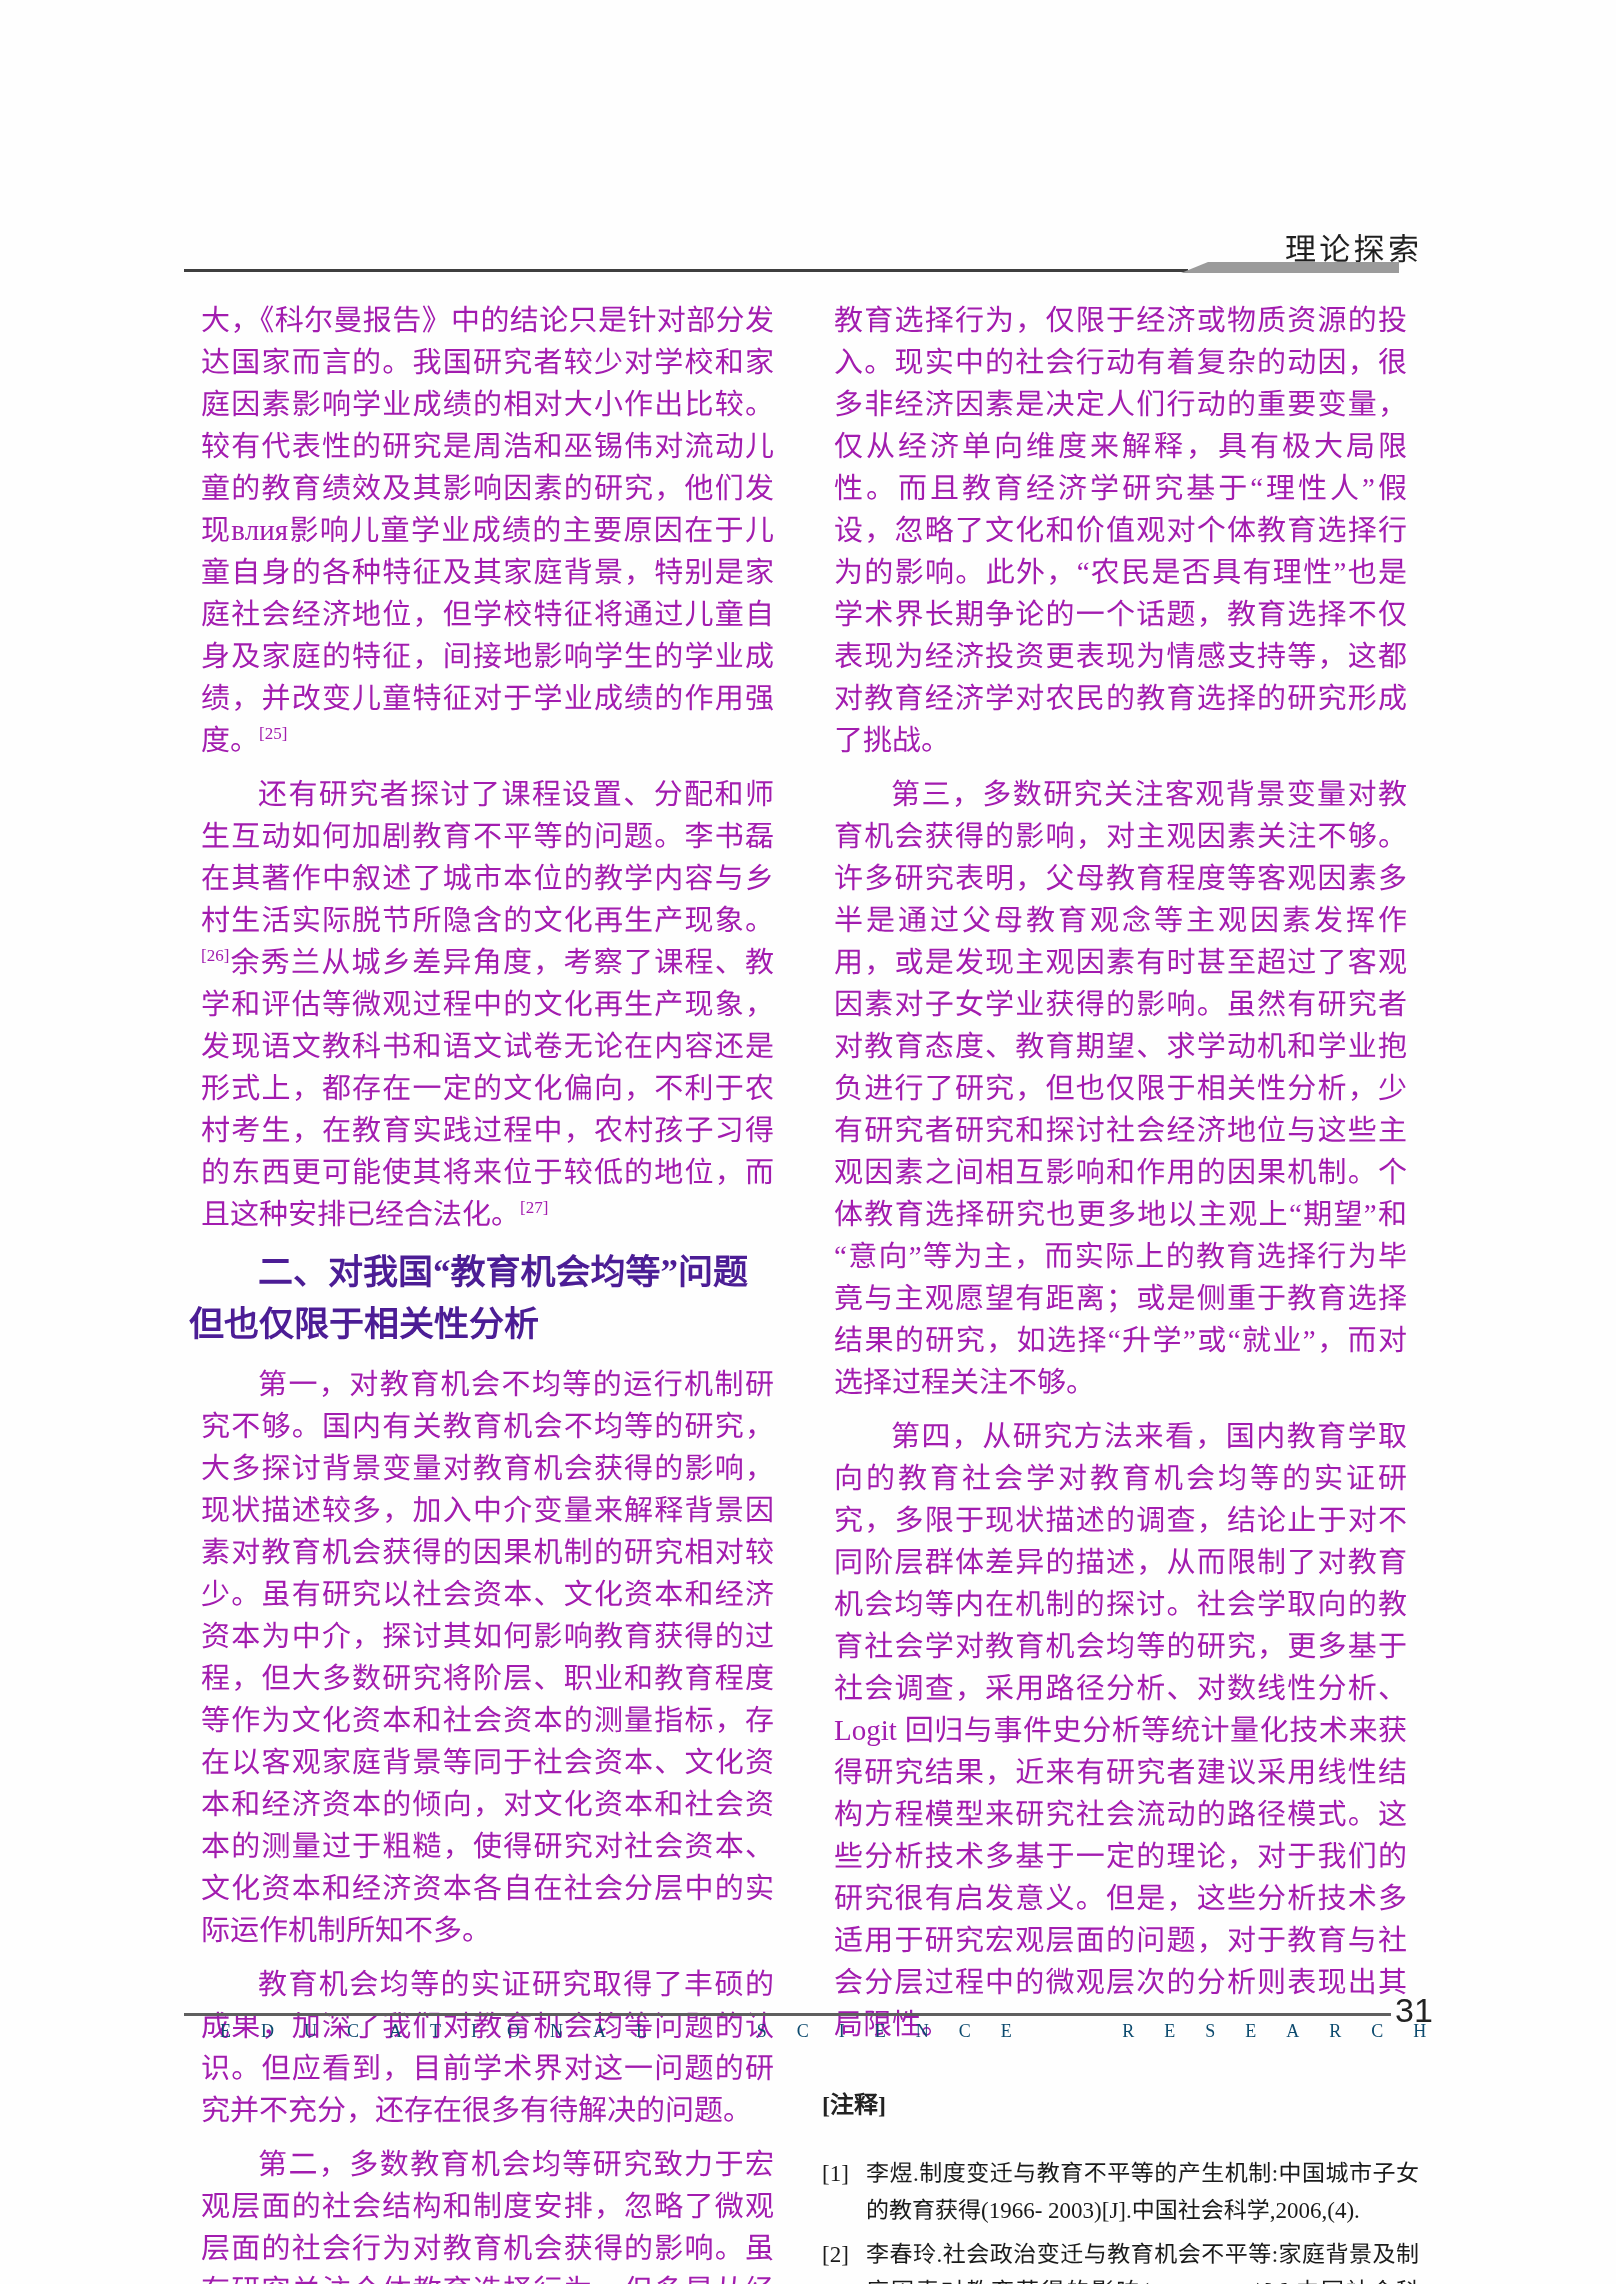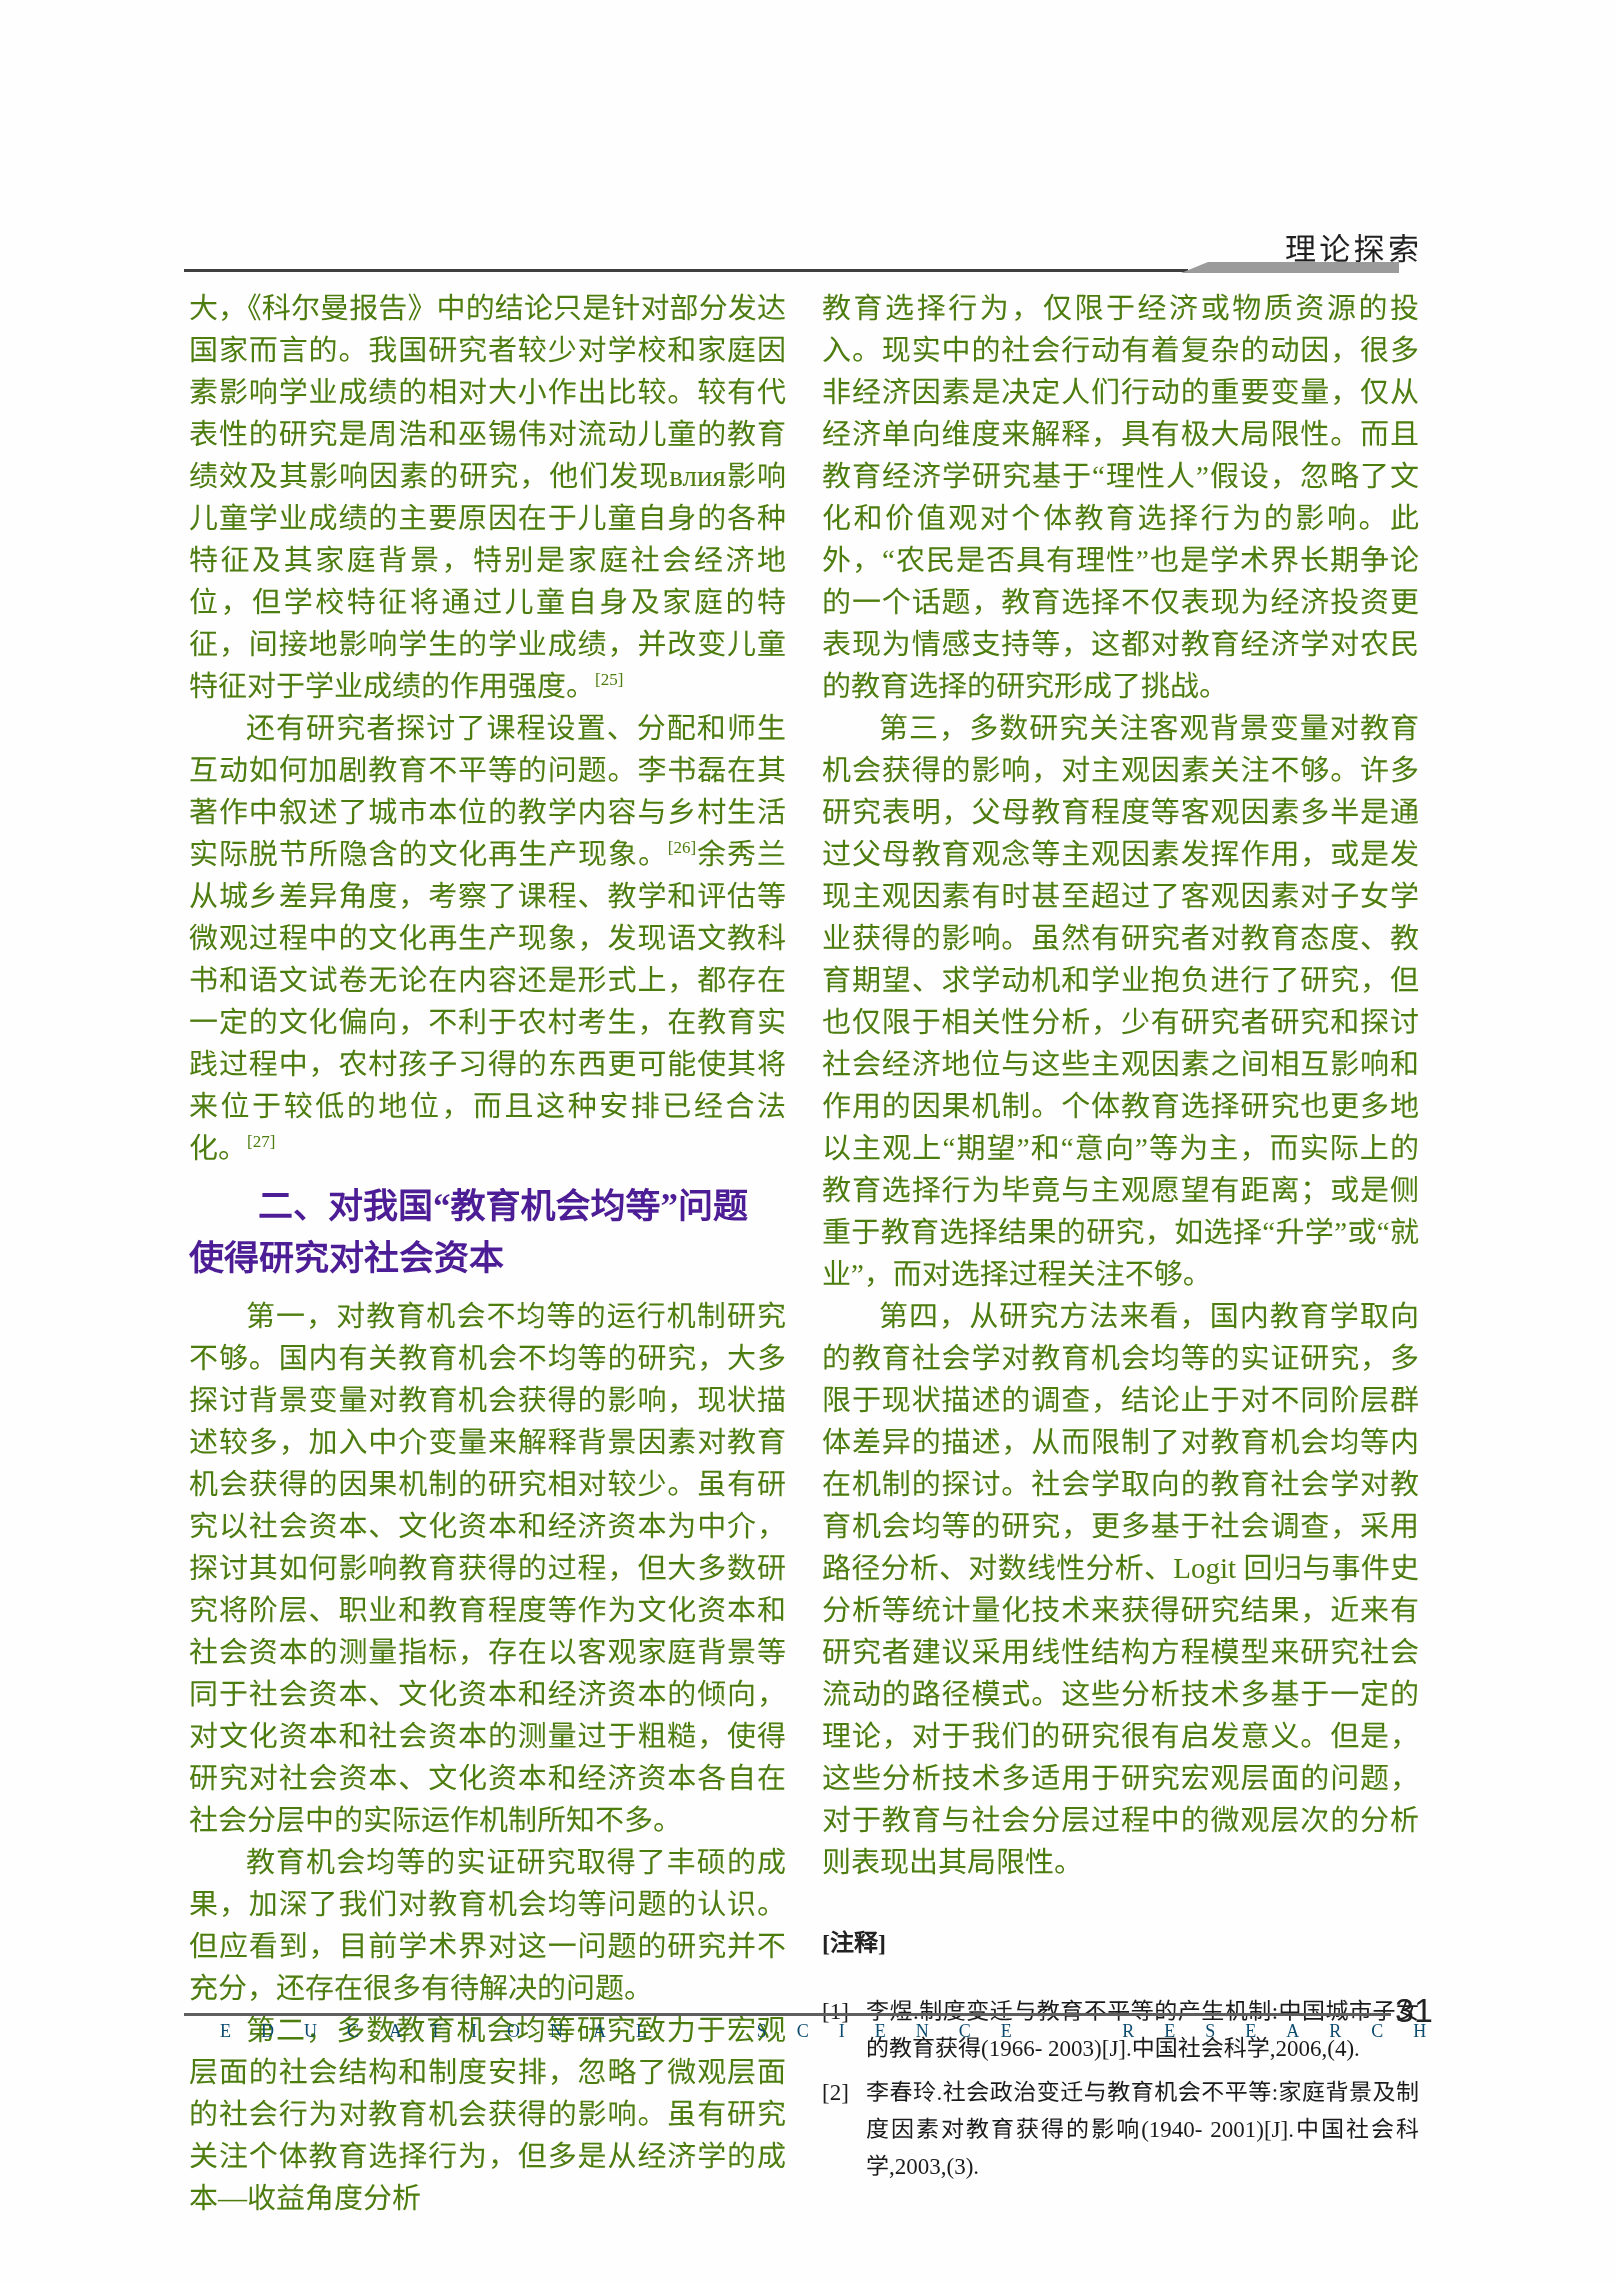--- a/index.html
+++ b/index.html
@@ -27,22 +27,22 @@
     background:#9b9b9b;
     clip-path:polygon(27px 0, 100% 0, 100% 100%, 0 100%);
   }
 
   
   .col { position:absolute; top:287px; width:597px; }
   .col-left  { left:189px; }
   .col-right { left:822px; }
 
   .col p {
-    margin:0; font-size:29px; line-height:42px;
-    text-align:justify; color:#4d7c0f;
+    margin:12px; font-size:29px; line-height:42px;
+    text-align:justify; color:#a21caf;
   }
   .indent { text-indent:57px; }
   sup.ref { font-size:17px; line-height:0; vertical-align:super; letter-spacing:0; }
 
   h2.section-heading {
     margin:11.7px 0 10.4px 0; font-size:35px; line-height:52px;
     font-weight:700; color:#4c1d95; text-align:left;
   }
   h2.section-heading .h-indent { padding-left:69px; }
 
@@ -77,21 +77,21 @@
 
   <div class="header-label">理论探索</div>
   <div class="header-rule"></div>
   <div class="header-bar"></div>
 
   <div class="col col-left">
     <p><span>大，《科尔曼报告》中的结论只是针对部分发达国家而言的。我国研究者较少对学校和家庭因素影响学业成绩的相对大小作出比较。较有代表性的研究是周浩和巫锡伟对流动儿童的教育绩效及其影响因素的研究，他们发现влия影响儿童学业成绩的主要原因在于儿童自身的各种特征及其家庭背景，特别是家庭社会经济地位，但学校特征将通过儿童自身及家庭的特征，间接地影响学生的学业成绩，并改变儿童特征对于学业成绩的作用强度。</span><sup class="ref">[25]</sup></p>
 
     <p class="indent"><span>还有研究者探讨了课程设置、分配和师生互动如何加剧教育不平等的问题。李书磊在其著作中叙述了城市本位的教学内容与乡村生活实际脱节所隐含的文化再生产现象。</span><sup class="ref">[26]</sup><span>余秀兰从城乡差异角度，考察了课程、教学和评估等微观过程中的文化再生产现象，发现语文教科书和语文试卷无论在内容还是形式上，都存在一定的文化偏向，不利于农村考生，在教育实践过程中，农村孩子习得的东西更可能使其将来位于较低的地位，而且这种安排已经合法化。</span><sup class="ref">[27]</sup></p>
 
-    <h2 class="section-heading"><span class="h-indent">二、对我国“教育机会均等”问题</span><br><span>使得研究对社会资本</span></h2>
+    <h2 class="section-heading"><span class="h-indent">二、对我国“教育机会均等”问题</span><br><span>但也仅限于相关性分析</span></h2>
 
     <p class="indent">第一，对教育机会不均等的运行机制研究不够。国内有关教育机会不均等的研究，大多探讨背景变量对教育机会获得的影响，现状描述较多，加入中介变量来解释背景因素对教育机会获得的因果机制的研究相对较少。虽有研究以社会资本、文化资本和经济资本为中介，探讨其如何影响教育获得的过程，但大多数研究将阶层、职业和教育程度等作为文化资本和社会资本的测量指标，存在以客观家庭背景等同于社会资本、文化资本和经济资本的倾向，对文化资本和社会资本的测量过于粗糙，使得研究对社会资本、文化资本和经济资本各自在社会分层中的实际运作机制所知不多。</p>
     <p class="indent">教育机会均等的实证研究取得了丰硕的成果，加深了我们对教育机会均等问题的认识。但应看到，目前学术界对这一问题的研究并不充分，还存在很多有待解决的问题。</p>
     <p class="indent">第二，多数教育机会均等研究致力于宏观层面的社会结构和制度安排，忽略了微观层面的社会行为对教育机会获得的影响。虽有研究关注个体教育选择行为，但多是从经济学的成本—收益角度分析</p>
   </div>
 
   <div class="col col-right">
     <p>教育选择行为，仅限于经济或物质资源的投入。现实中的社会行动有着复杂的动因，很多非经济因素是决定人们行动的重要变量，仅从经济单向维度来解释，具有极大局限性。而且教育经济学研究基于“理性人”假设，忽略了文化和价值观对个体教育选择行为的影响。此外，“农民是否具有理性”也是学术界长期争论的一个话题，教育选择不仅表现为经济投资更表现为情感支持等，这都对教育经济学对农民的教育选择的研究形成了挑战。</p>
     <p class="indent">第三，多数研究关注客观背景变量对教育机会获得的影响，对主观因素关注不够。许多研究表明，父母教育程度等客观因素多半是通过父母教育观念等主观因素发挥作用，或是发现主观因素有时甚至超过了客观因素对子女学业获得的影响。虽然有研究者对教育态度、教育期望、求学动机和学业抱负进行了研究，但也仅限于相关性分析，少有研究者研究和探讨社会经济地位与这些主观因素之间相互影响和作用的因果机制。个体教育选择研究也更多地以主观上“期望”和“意向”等为主，而实际上的教育选择行为毕竟与主观愿望有距离；或是侧重于教育选择结果的研究，如选择“升学”或“就业”，而对选择过程关注不够。</p>
     <p class="indent">第四，从研究方法来看，国内教育学取向的教育社会学对教育机会均等的实证研究，多限于现状描述的调查，结论止于对不同阶层群体差异的描述，从而限制了对教育机会均等内在机制的探讨。社会学取向的教育社会学对教育机会均等的研究，更多基于社会调查，采用路径分析、对数线性分析、Logit 回归与事件史分析等统计量化技术来获得研究结果，近来有研究者建议采用线性结构方程模型来研究社会流动的路径模式。这些分析技术多基于一定的理论，对于我们的研究很有启发意义。但是，这些分析技术多适用于研究宏观层面的问题，对于教育与社会分层过程中的微观层次的分析则表现出其局限性。</p>

